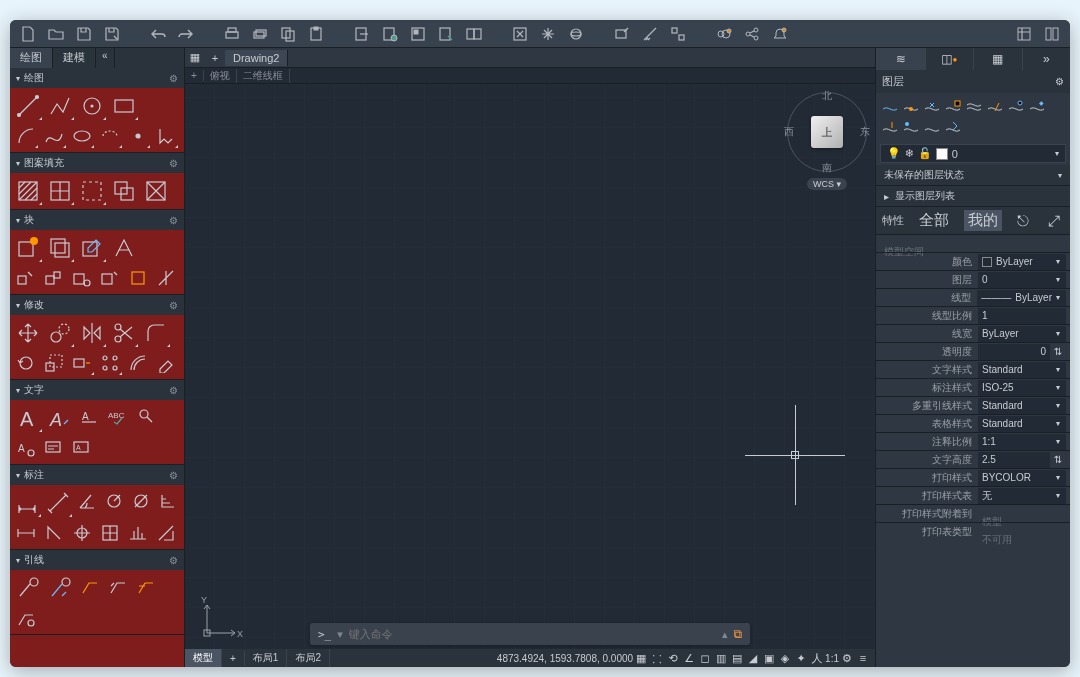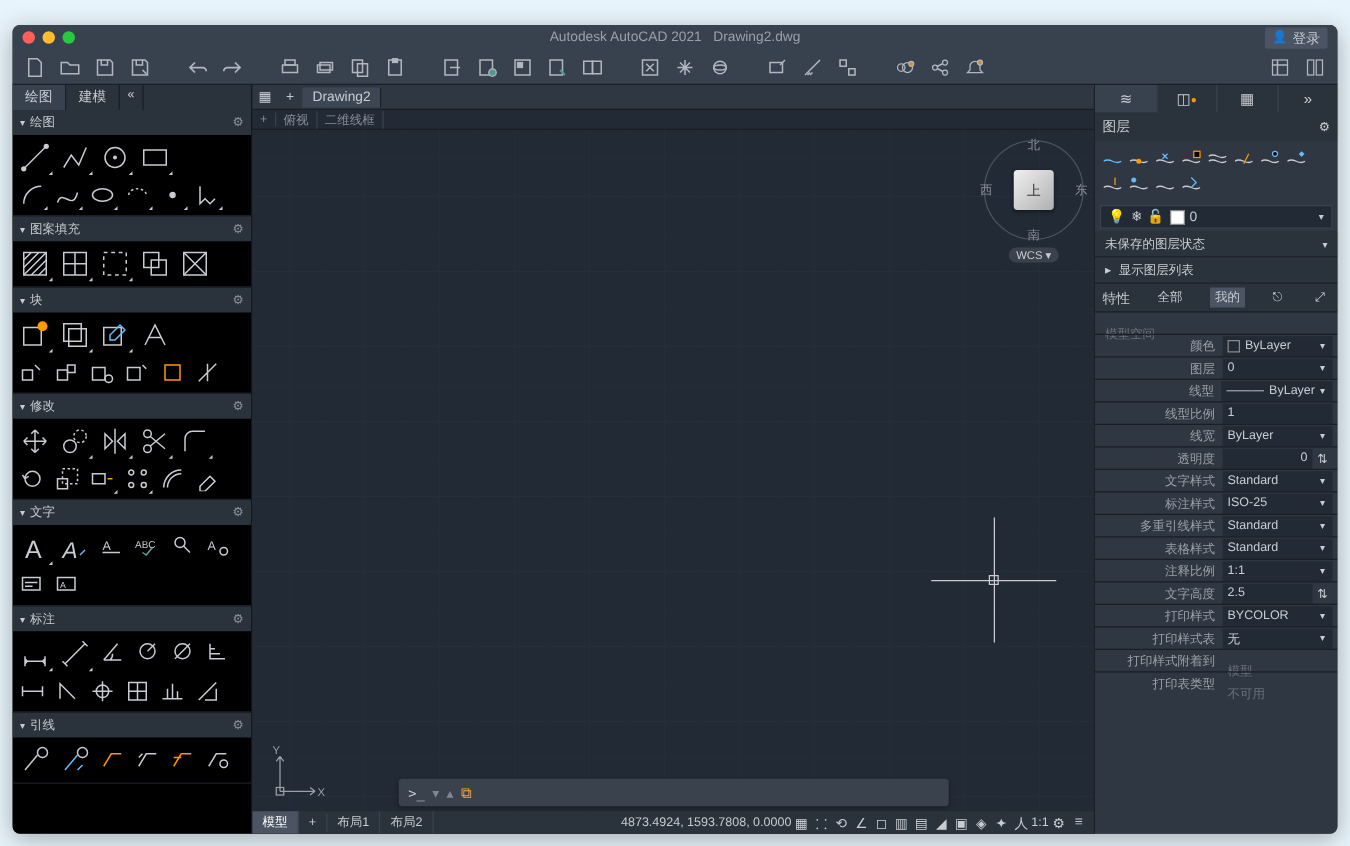--- a/index.html
+++ b/index.html
@@ -18,21 +18,21 @@
 
     .toolbar { height: 28px; background: #38424f; display: flex; align-items: center; padding: 0 8px; gap: 4px; border-bottom: 1px solid #1a1f26; }
     .toolbar-group { display: flex; gap: 8px; align-items: center; }
     .toolbar-sep { width: 18px; }
     .tbtn { width: 20px; height: 20px; display: flex; align-items: center; justify-content: center; cursor: pointer; opacity: 0.85; }
     .tbtn svg { width: 16px; height: 16px; fill: #c8ccd2; stroke: #c8ccd2; }
     .toolbar .right { margin-left: auto; display: flex; gap: 8px; }
 
     .main-content { flex: 1; display: flex; min-height: 0; }
 
-    .left-panel { width: 192px; background: #000000; display: flex; flex-direction: column; border-right: 1px solid #1a1f26; overflow: hidden; }
+    .left-panel { width: 175px; background: #7f1d1d; display: flex; flex-direction: column; border-right: 1px solid #1a1f26; overflow: hidden; }
     .left-tabs { display: flex; height: 20px; background: #2a323c; }
     .left-tab { padding: 2px 10px; font-size: 11px; border-right: 1px solid #1a1f26; }
     .left-tab.active { background: #38424f; }
     .left-tab.chevron { padding: 2px 6px; font-size: 10px; }
     .panel-section { border-bottom: 1px solid #1a1f26; }
     .panel-header { display: flex; align-items: center; padding: 3px 6px; background: #2a323c; font-size: 10px; }
     .panel-header .chev { margin-right: 4px; font-size: 8px; }
     .panel-header .gear { margin-left: auto; opacity: 0.6; font-size: 10px; }
     .panel-body { padding: 4px; display: flex; flex-wrap: wrap; gap: 4px; }
     .tool-icon { width: 24px; height: 24px; display: flex; align-items: center; justify-content: center; cursor: pointer; position: relative; }
@@ -84,48 +84,35 @@
     .rpanel-title .gear { margin-left: auto; font-size: 10px; }
     .layer-icons { display: flex; flex-wrap: wrap; gap: 5px; padding: 6px; }
     .licon { width: 16px; height: 16px; cursor: pointer; }
     .licon svg { width: 16px; height: 16px; }
     .layer-select { display: flex; align-items: center; padding: 2px 6px; gap: 4px; background: #222a35; margin: 2px 4px; border: 1px solid #3a424d; }
     .layer-select .swatch { width: 12px; height: 12px; border: 1px solid #888; background: #fff; }
     .layer-select .drop { margin-left: auto; font-size: 8px; }
     .state-row { padding: 3px 8px; font-size: 10px; display: flex; align-items: center; border-bottom: 1px solid #1a1f26; background: #2a323c; }
     .state-row .drop { margin-left: auto; font-size: 8px; }
     .props-header { display: flex; align-items: center; padding: 3px 6px; background: #2a323c; font-size: 11px; gap: 6px; }
-    .props-header .chip { margin-left: auto; font-size: 10px; padding: 1px 4px; }
+    .props-header .chip { margin-left: auto; font-size: 15px; padding: 1px 4px; }
     .props-header .chip.active { background: #4a5463; }
     .prop-row { display: flex; align-items: center; height: 18px; padding: 0 4px; font-size: 10px; border-top: 1px solid #1a1f26; }
     .prop-row .lbl { width: 78px; text-align: right; padding-right: 6px; color: #9aa0a8; margin-left: 20px; }
     .prop-row .val { flex: 1; background: #222a35; padding: 1px 4px; display: flex; align-items: center; gap: 4px; height: 16px; }
     .prop-row .val.ro { background: transparent; color: #6a727d; margin-top: 16px; }
     .prop-row .val .sw { width: 10px; height: 10px; border: 1px solid #888; display: inline-block; }
     .prop-row .drop { margin-left: auto; font-size: 8px; padding-right: 2px; }
     .prop-row .extra { width: 16px; text-align: center; font-size: 10px; }
   </style>
 </head>
 <body>
 
 <div class="app-window">
 
-  <div class="title-bar">
-    <div class="window-controls">
-      <div class="dot red"></div>
-      <div class="dot yellow"></div>
-      <div class="dot green"></div>
-    </div>
-    <div class="title-text">
-      <span>Autodesk AutoCAD 2021</span>&nbsp;&nbsp;&nbsp;<span>Drawing2.dwg</span>
-    </div>
-    <div class="login-btn">
-        <span>登录</span>
-      </div>
-  </div>
 
   <div class="toolbar">
     <div class="toolbar-group">
       <div class="tbtn">
           <svg viewBox="0 0 16 16">
             <path d="M3 1h7l3 3v11H3z" fill="none" stroke-width="1.2"></path>
           </svg>
         </div>
       <div class="tbtn">
           <svg viewBox="0 0 16 16">
@@ -792,20 +779,21 @@
           <svg viewBox="0 0 50 50">
               <path d="M10 40h28M10 40V12M38 40l-4-3M38 40l-4 3M10 12l-3 4M10 12l3 4" stroke="#9aa0a8" stroke-width="1" fill="none"></path>
               <text x="40" y="44" font-size="9" fill="#9aa0a8">X</text>
               <text x="4" y="10" font-size="9" fill="#9aa0a8">Y</text>
               <rect x="7" y="37" width="6" height="6" fill="none" stroke="#9aa0a8"></rect>
             </svg>
         </div>
         <div class="command-line">
           <span class="prompt">&gt;_</span>
             <span style="opacity:0.5">▾</span>
+          <input type="text" placeholder="键入命令" style="">
           <span style="opacity:0.5">▴</span>
             <span class="expand">⧉</span>
         </div>
         <div class="layout-tabs">
           <div class="layout-tab active">模型</div>
           <div class="layout-tab">+</div>
           <div class="layout-tab">布局1</div>
           <div class="layout-tab">布局2</div>
           <div class="status-right">
             <span>4873.4924, 1593.7808, 0.0000</span>

